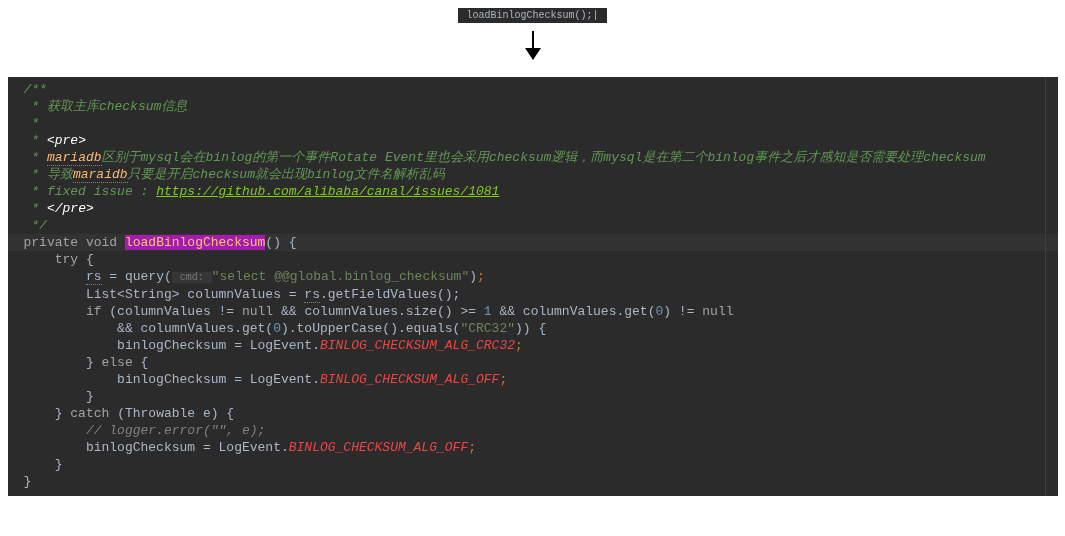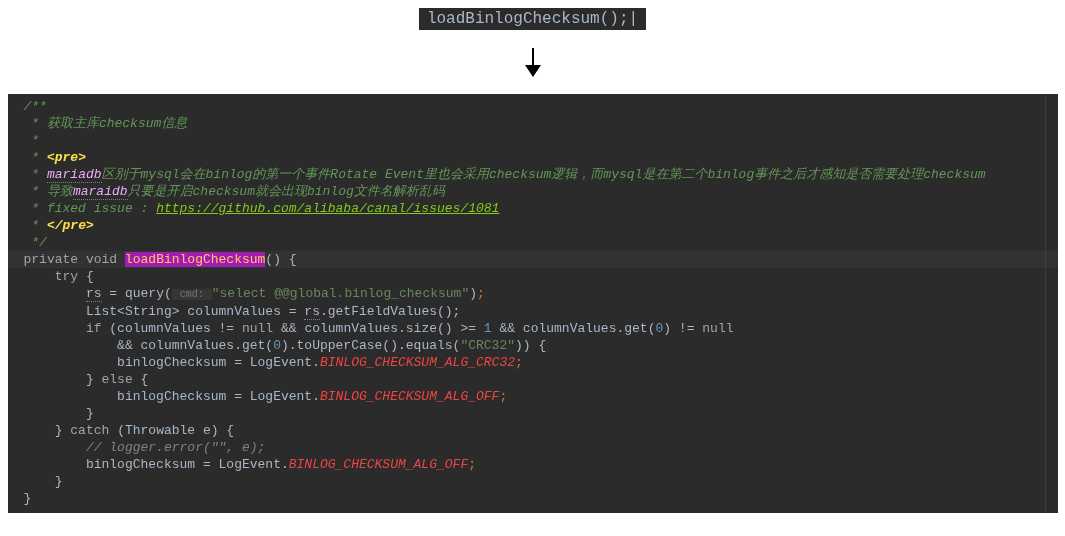--- a/index.html
+++ b/index.html
@@ -9,22 +9,22 @@
       font-size: 13px;
       display: flex;
       flex-direction: column;
       align-items: center;
       padding-top: 8px;
     }
     .top-snippet {
       background: #2b2b2b;
       color: #a9b7c6;
       padding: 2px 8px;
-      font-size: 16px;
-      margin-bottom: 18px;
+      font-size: 10px;
+      margin-bottom: 8px;
     }
     .top-snippet .method-call { color: #a9b7c6; }
     .cursor-mark { color: #bbbbbb; }
     .arrow {
       width: 2px;
       height: 28px;
       background: #000;
       position: relative;
       margin-bottom: 18px;
     }
@@ -55,23 +55,23 @@
     .code-line {
       padding: 0 16px;
       line-height: 17px;
       white-space: pre;
       color: #a9b7c6;
     }
     .highlight-line {
       background: #323232;
     }
     .doc-comment { color: #629755; font-style: italic; }
-    .doc-tag { color: #fde047; font-style: italic; font-weight: bold; }
+    .doc-tag { color: #ffffff; font-style: italic; }
     .doc-link { color: #84cc16; font-style: italic; text-decoration: underline; }
-    .doc-underline { color: #f0abfc; font-style: italic; border-bottom: 1px dotted #808080; text-align: center; }
+    .doc-underline { color: #fdba74; font-style: italic; border-bottom: 1px dotted #808080; text-align: center; }
     .keyword { color: #a3a3a3; }
     .string { color: #6a8759; }
     .number { color: #6897bb; }
     .static-field { color: #ef4444; font-style: italic; }
     .param-hint { color: #787878; background: #363636; padding: 0 2px; font-size: 10px; }
     .warn-underline { border-bottom: 1px dotted #808080; }
     .method-decl-hl { color: #ffc66d; background: #a21caf; }
     .line-comment { color: #808080; font-style: italic; }
     .normal { color: #a9b7c6; }
     .brace { color: #a9b7c6; }

